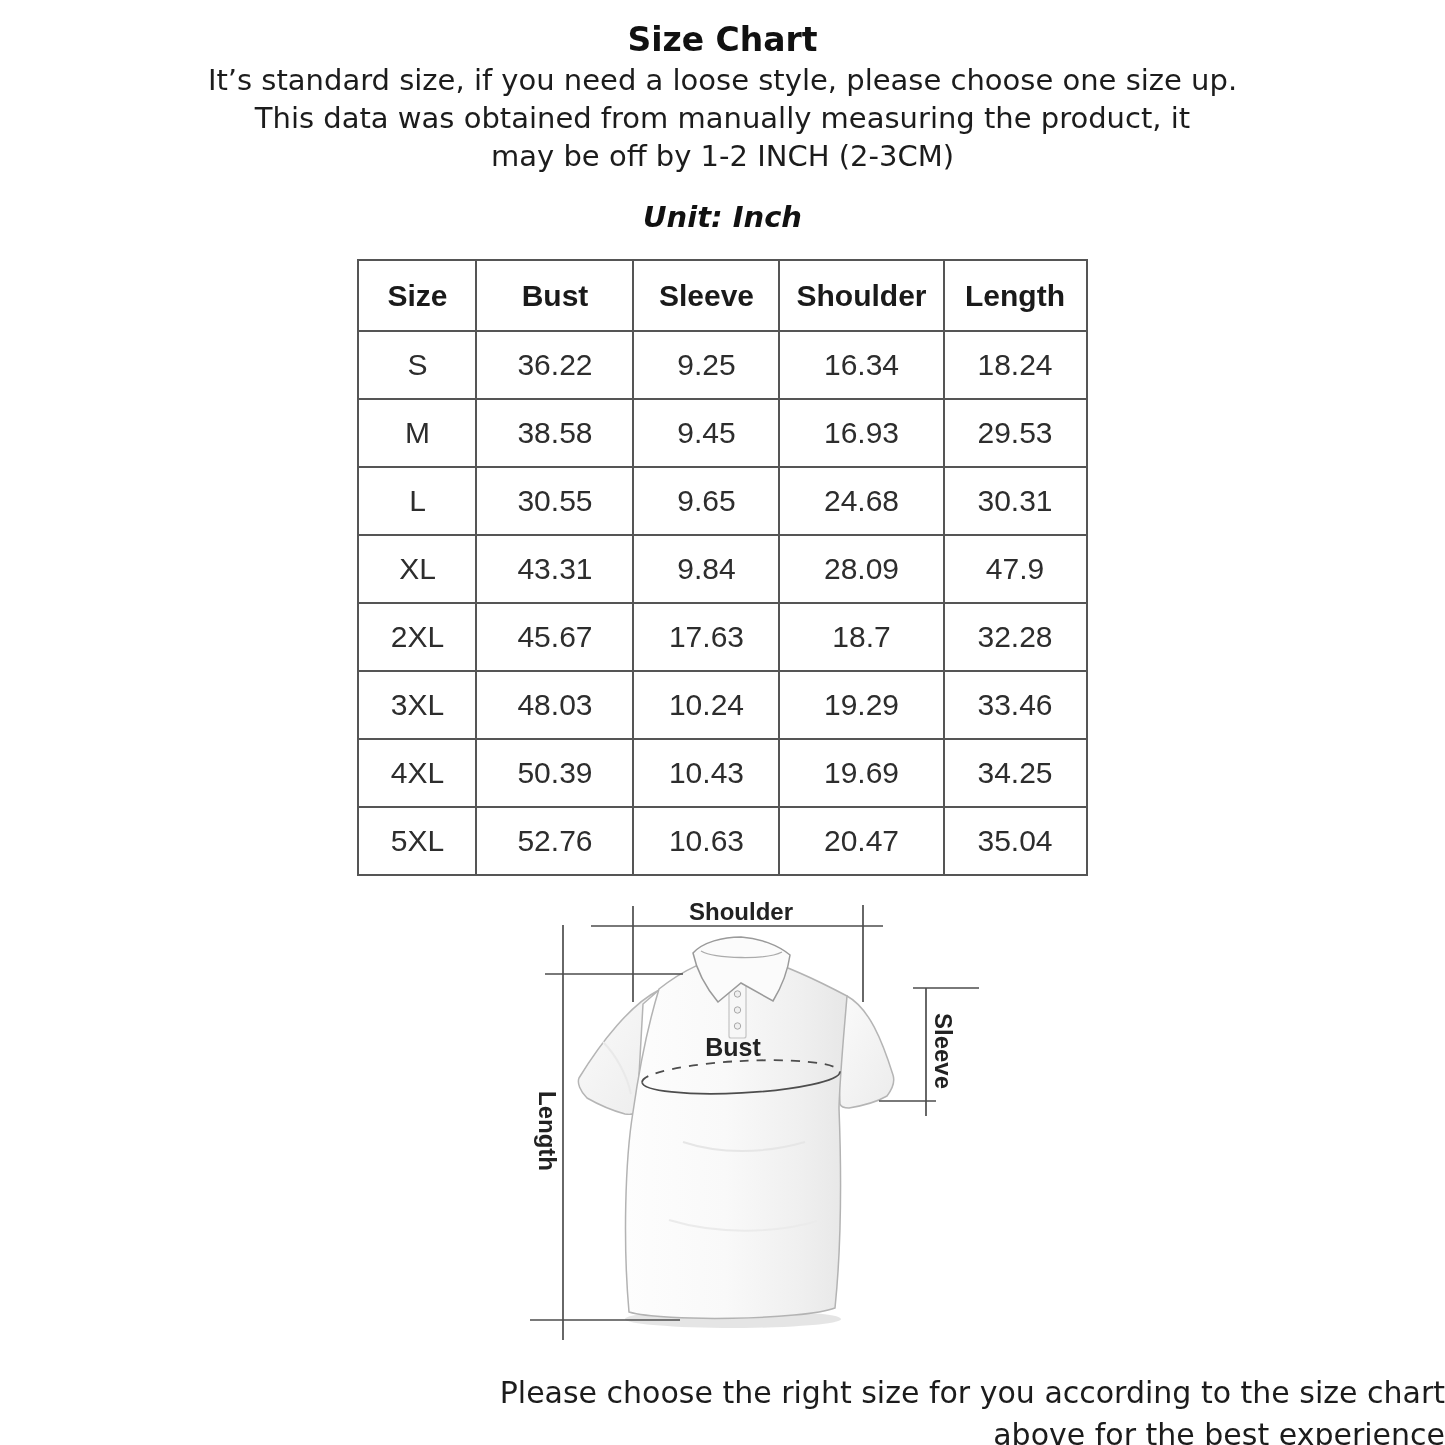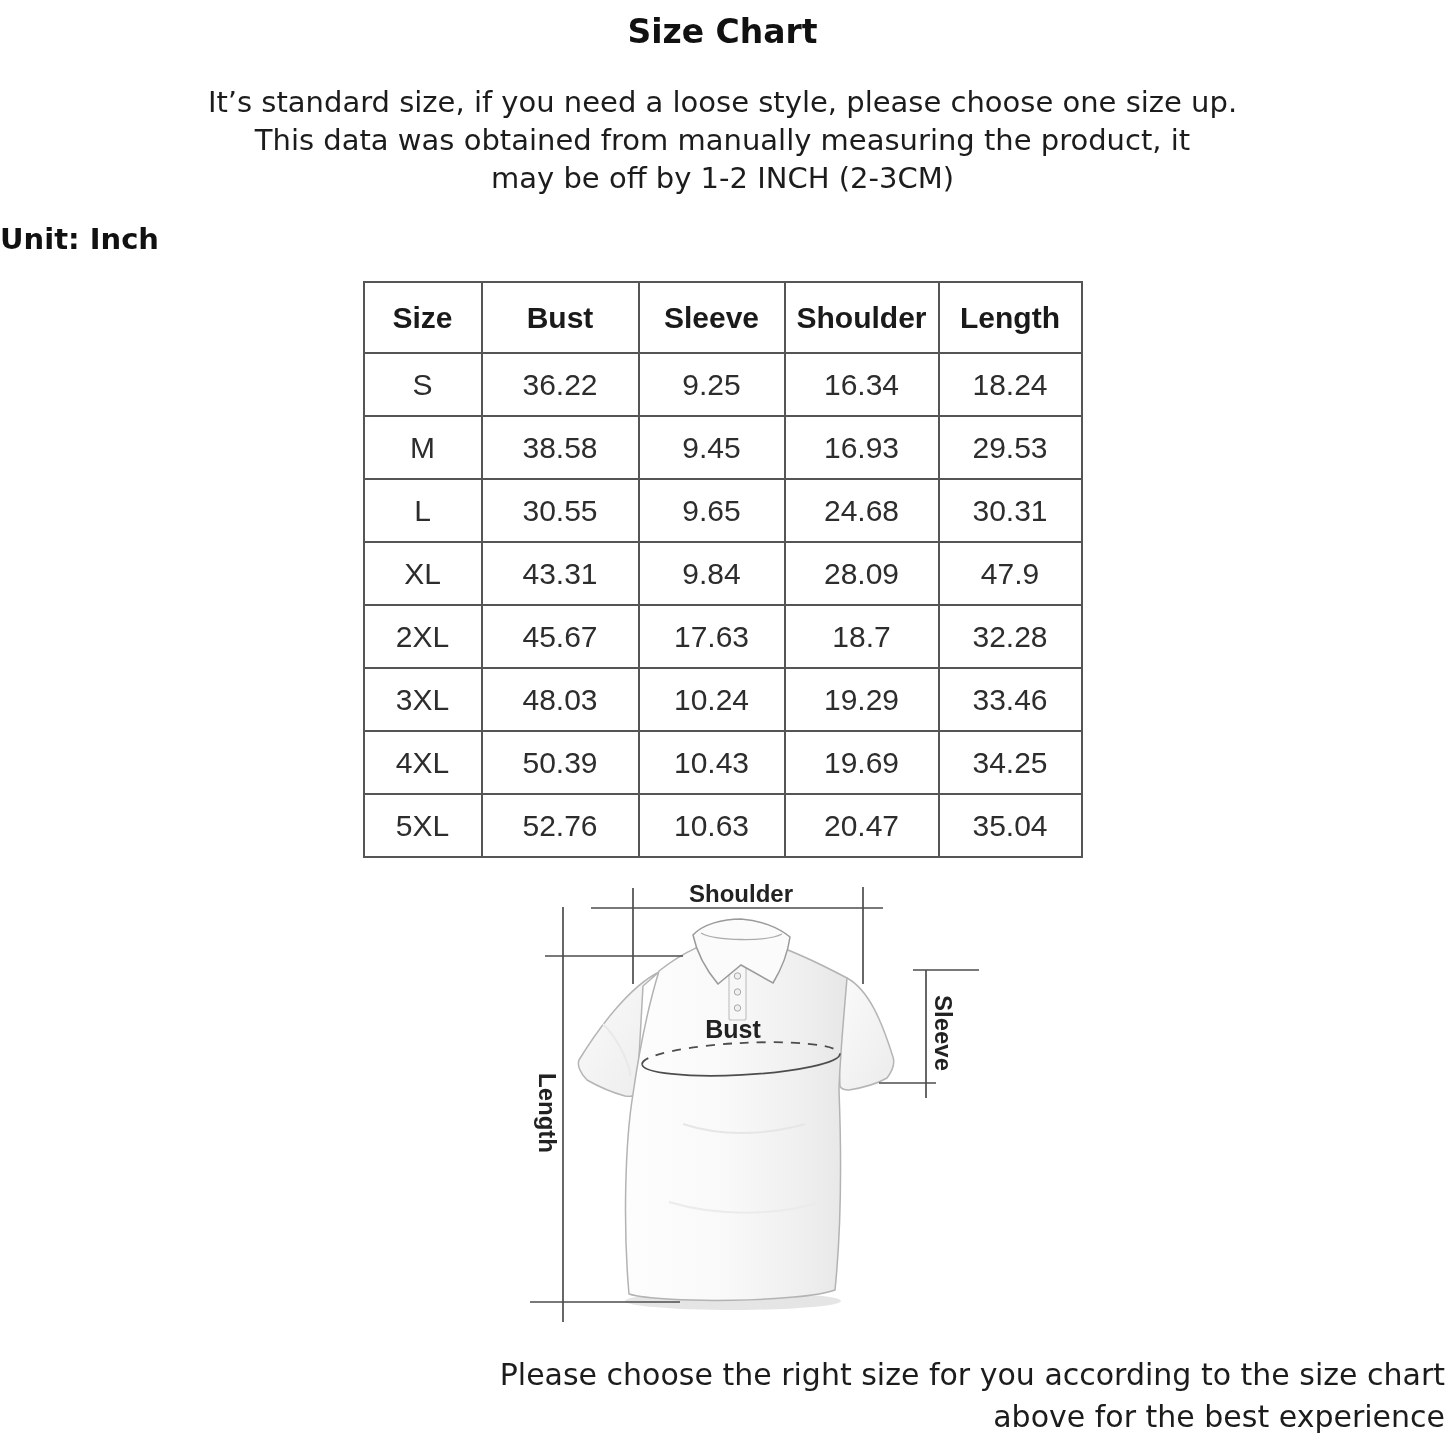--- a/index.html
+++ b/index.html
@@ -9,39 +9,39 @@
     --line:#4d4d4d;
   }
   *{box-sizing:border-box;}
   html,body{margin:0;padding:0;background:#fff;}
   .canvas{
     width:1445px;height:1445px;margin:0 auto;background:var(--bg);
     color:var(--text);font-family:"DejaVu Sans","Liberation Sans",sans-serif;
     overflow:hidden;
   }
   .title{
-    padding-top:12px;text-align:center;
+    padding-top:20px;text-align:center;
     font-size:33px;font-weight:bold;line-height:40px;color:#111;
   }
   .intro{
-    margin-top:31px;text-align:center;
+    margin-top:1px;text-align:center;
     font-size:29px;line-height:38px;color:#1c1c1c;
   }
   .unit{
-    margin-top:25px;text-align:left;
-    font-size:29px;font-weight:bold;color:#111;
+    margin-top:25px;text-align:center;
+    font-size:29px;font-weight:bold;color:#111;font-style:italic;
   }
   table.size-table{
     margin:25px auto 0;border-collapse:collapse;
     font-family:"Liberation Sans",sans-serif;
     font-size:30px;color:#2d2d2d;table-layout:fixed;
   }
   table.size-table th, table.size-table td{
     border:2px solid var(--border);
-    text-align:center;vertical-align:middle;padding:3px;
+    text-align:center;vertical-align:middle;padding:16px;
   }
   table.size-table th{
     height:71px;font-weight:bold;color:#1a1a1a;font-size:30px;
   }
   table.size-table td{height:63px;}
   .col-size{width:118px;}
   .col-bust{width:157px;}
   .col-sleeve{width:146px;}
   .col-shoulder{width:154px;}
   .col-length{width:143px;}

